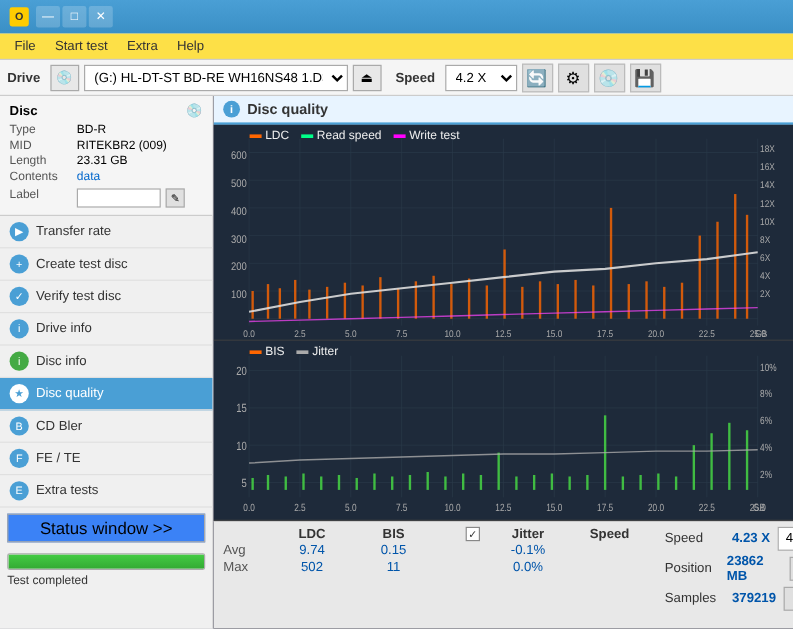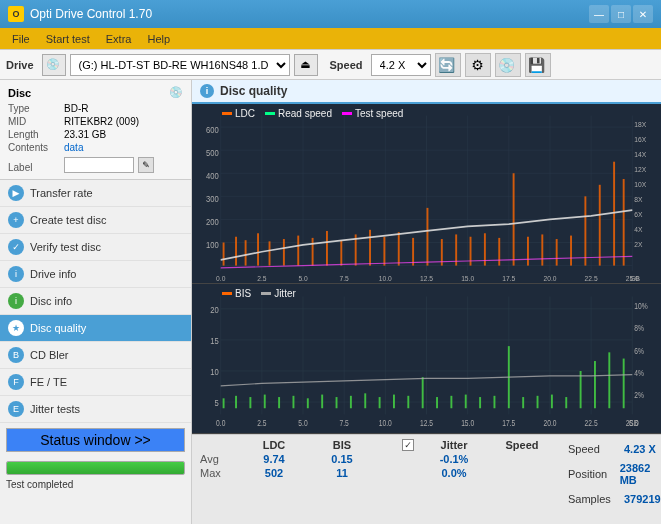--- a/index.html
+++ b/index.html
@@ -37,21 +37,21 @@
       border: none;
       color: white;
       cursor: pointer;
       display: flex; align-items: center; justify-content: center;
       font-size: 10px;
       border-radius: 2px;
     }
 
     
     #menubar {
-      background: #eab308;
+      background: #fde047;
       border-bottom: 1px solid #ccc;
       height: 22px;
       display: flex;
       align-items: center;
       padding: 0 4px;
     }
     .menu-item {
       padding: 2px 8px;
       cursor: pointer;
       font-size: 11px;
@@ -103,21 +103,21 @@
     }
 
     
     #main {
       display: flex;
       height: calc(524px - 80px);
     }
 
     
     #sidebar {
-      width: 192px;
+      width: 178px;
       background: #f0f0f0;
       border-right: 1px solid #ccc;
       display: flex;
       flex-direction: column;
     }
 
     
     #disc-panel {
       border-bottom: 1px solid #ccc;
       padding: 6px 8px;
@@ -126,21 +126,21 @@
     .disc-header {
       display: flex; align-items: center; justify-content: space-between;
       margin-bottom: 4px;
     }
     .disc-header span { font-weight: bold; font-size: 11px; }
     .disc-icon { font-size: 16px; }
     .disc-row { display: flex; gap: 4px; margin-bottom: 2px; font-size: 10px; }
     .disc-row .lbl { color: #555; width: 52px; flex-shrink: 0; }
     .disc-row .val { color: #000; font-weight: normal; }
     .disc-row .val.blue { color: #0066cc; }
-    .label-row { display: flex; align-items: flex-end; gap: 4px; margin-top: 4px; font-size: 10px; }
+    .label-row { display: flex; align-items: flex-start; gap: 4px; margin-top: 4px; font-size: 10px; }
     .label-row .lbl { color: #555; width: 52px; }
     .label-input {
       border: 1px solid #aaa;
       background: white;
       height: 16px;
       width: 70px;
       font-size: 10px;
       padding: 0 2px;
     }
     .label-edit-btn {
@@ -279,21 +279,21 @@
       display: flex;
       height: 90px;
     }
 
     #stats-table {
       flex: 1;
       padding: 4px 8px;
     }
     .stats-row { display: flex; gap: 8px; margin-bottom: 2px; font-size: 11px; align-items: center; }
     .stats-label { width: 36px; color: #555; }
-    .stats-val { width: 60px; text-align: center; color: #0055aa; font-weight: bold; }
+    .stats-val { width: 60px; text-align: center; color: #0055aa; font-weight: normal; }
     .stats-header { width: 60px; text-align: center; color: #333; font-weight: bold; font-size: 11px; }
     .jitter-check { width: 12px; height: 12px; border: 1px solid #888; background: white; display: inline-flex; align-items: center; justify-content: center; font-size: 9px; color: #333; margin-right: 2px; }
 
     #stats-right {
       padding: 4px 8px;
       display: flex;
       flex-direction: column;
       gap: 3px;
     }
     .speed-row { display: flex; align-items: center; gap: 6px; font-size: 11px; }
@@ -317,21 +317,20 @@
       width: 80px;
     }
   </style>
 </head>
 <body>
 
 <div id="titlebar">
   <div class="icon">
     <span>O</span>
   </div>
-  <span class="title">Opti Drive Control 1.70</span>
   <div class="win-controls">
     <button class="win-btn">—</button>
     <button class="win-btn">□</button>
     <button class="win-btn close">✕</button>
   </div>
 </div>
 
 <div id="menubar">
   <span class="menu-item">File</span>
   <span class="menu-item">Start test</span>
@@ -415,21 +414,21 @@
     <div class="nav-item">
       <div class="nav-icon blue">B</div>
       <span class="nav-label">CD Bler</span>
     </div>
     <div class="nav-item">
       <div class="nav-icon blue">F</div>
       <span class="nav-label">FE / TE</span>
     </div>
     <div class="nav-item">
       <div class="nav-icon blue">E</div>
-      <span class="nav-label">Jitter tests</span>
+      <span class="nav-label">Extra tests</span>
     </div>
 
     <div id="status-btn">Status window &gt;&gt;</div>
 
     <div id="progress-section">
       <div id="progress-bar-outer">
         <div id="progress-bar-inner" style="width:100%"></div>
       </div>
     </div>
     <div id="status-text">
@@ -451,21 +450,21 @@
           <div class="legend-item">
             <div class="legend-dot ldc"></div>
             <span>LDC</span>
           </div>
           <div class="legend-item">
             <div class="legend-dot read"></div>
             <span>Read speed</span>
           </div>
           <div class="legend-item">
             <div class="legend-dot write"></div>
-            <span>Test speed</span>
+            <span>Write test</span>
           </div>
         </div>
         <svg class="chart-svg" viewBox="0 0 490 155" preserveAspectRatio="none">
 
           <rect width="490" height="155" fill="#1e2a3a"></rect>
 
           <line x1="30" y1="20" x2="460" y2="20" stroke="#2a3a4a" stroke-width="0.5"></line>
           <line x1="30" y1="40" x2="460" y2="40" stroke="#2a3a4a" stroke-width="0.5"></line>
           <line x1="30" y1="60" x2="460" y2="60" stroke="#2a3a4a" stroke-width="0.5"></line>
           <line x1="30" y1="80" x2="460" y2="80" stroke="#2a3a4a" stroke-width="0.5"></line>

